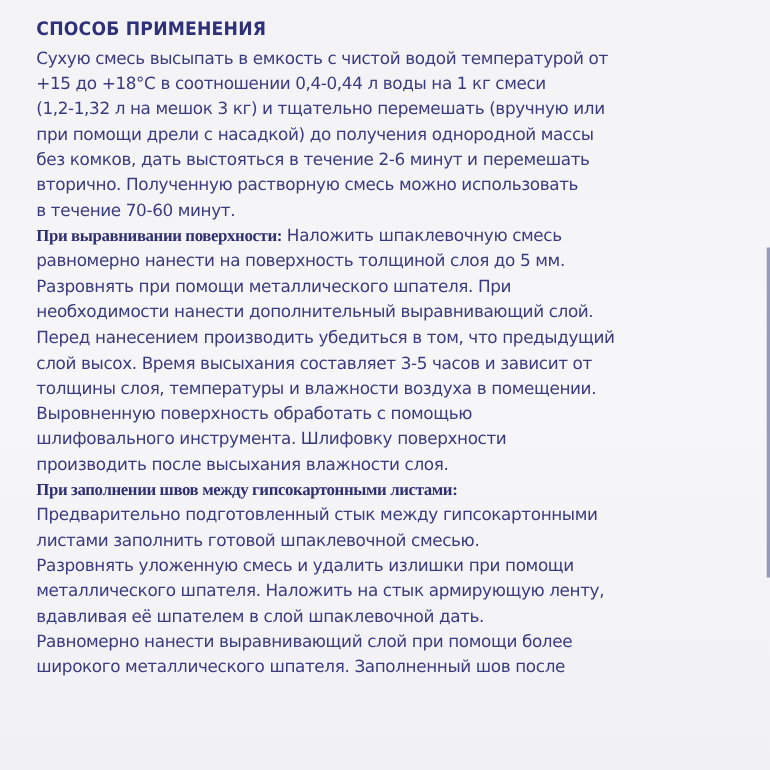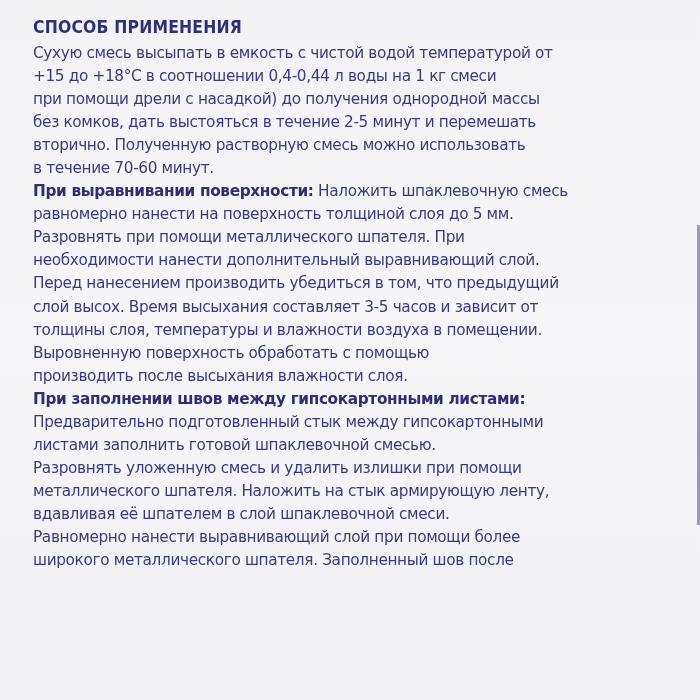--- a/index.html
+++ b/index.html
@@ -29,56 +29,58 @@
     font-weight: bold;
     font-size: 17px;
     color: #2f3178;
     letter-spacing: 0.2px;
     line-height: 26px;
     margin: 0 0 2px 0;
     transform: scaleX(0.92); transform-origin: left;
     text-transform: uppercase;
   }
   .line { white-space: nowrap; display: block; }
-  .b { font-weight: bold; color: #2d2f73; }
+  .b { font-weight: bold; color: #2d2f73; font-family: Liberation Serif, serif; }
 </style>
 </head>
 <body>
 
 <div class="sheet">
   <div class="edge-strip"></div>
 
   <div class="content">
     <div class="title">СПОСОБ ПРИМЕНЕНИЯ</div>
 
     <div>
       <span class="line">Сухую смесь высыпать в емкость с чистой водой температурой от</span>
       <span class="line">+15 до +18°С в соотношении 0,4-0,44 л воды на 1 кг смеси</span>
+      <span class="line">(1,2-1,32 л на мешок 3 кг) и тщательно перемешать (вручную или</span>
       <span class="line">при помощи дрели с насадкой) до получения однородной массы</span>
-      <span class="line">без комков, дать выстояться в течение 2-5 минут и перемешать</span>
+      <span class="line">без комков, дать выстояться в течение 2-6 минут и перемешать</span>
       <span class="line">вторично. Полученную растворную смесь можно использовать</span>
       <span class="line">в течение 70-60 минут.</span>
     </div>
 
     <div>
       <span class="line"><span class="b">При выравнивании поверхности:</span><span> Наложить шпаклевочную смесь</span></span>
       <span class="line">равномерно нанести на поверхность толщиной слоя до 5 мм.</span>
       <span class="line">Разровнять при помощи металлического шпателя. При</span>
       <span class="line">необходимости нанести дополнительный выравнивающий слой.</span>
       <span class="line">Перед нанесением производить убедиться в том, что предыдущий</span>
       <span class="line">слой высох. Время высыхания составляет 3-5 часов и зависит от</span>
       <span class="line">толщины слоя, температуры и влажности воздуха в помещении.</span>
       <span class="line">Выровненную поверхность обработать с помощью</span>
+      <span class="line">шлифовального инструмента. Шлифовку поверхности</span>
       <span class="line">производить после высыхания влажности слоя.</span>
     </div>
 
     <div>
       <span class="line b">При заполнении швов между гипсокартонными листами:</span>
       <span class="line">Предварительно подготовленный стык между гипсокартонными</span>
       <span class="line">листами заполнить готовой шпаклевочной смесью.</span>
       <span class="line">Разровнять уложенную смесь и удалить излишки при помощи</span>
       <span class="line">металлического шпателя. Наложить на стык армирующую ленту,</span>
-      <span class="line">вдавливая её шпателем в слой шпаклевочной смеси.</span>
+      <span class="line">вдавливая её шпателем в слой шпаклевочной дать.</span>
       <span class="line">Равномерно нанести выравнивающий слой при помощи более</span>
       <span class="line">широкого металлического шпателя. Заполненный шов после</span>
     </div>
   </div>
 </div>
 
 </body></html>

